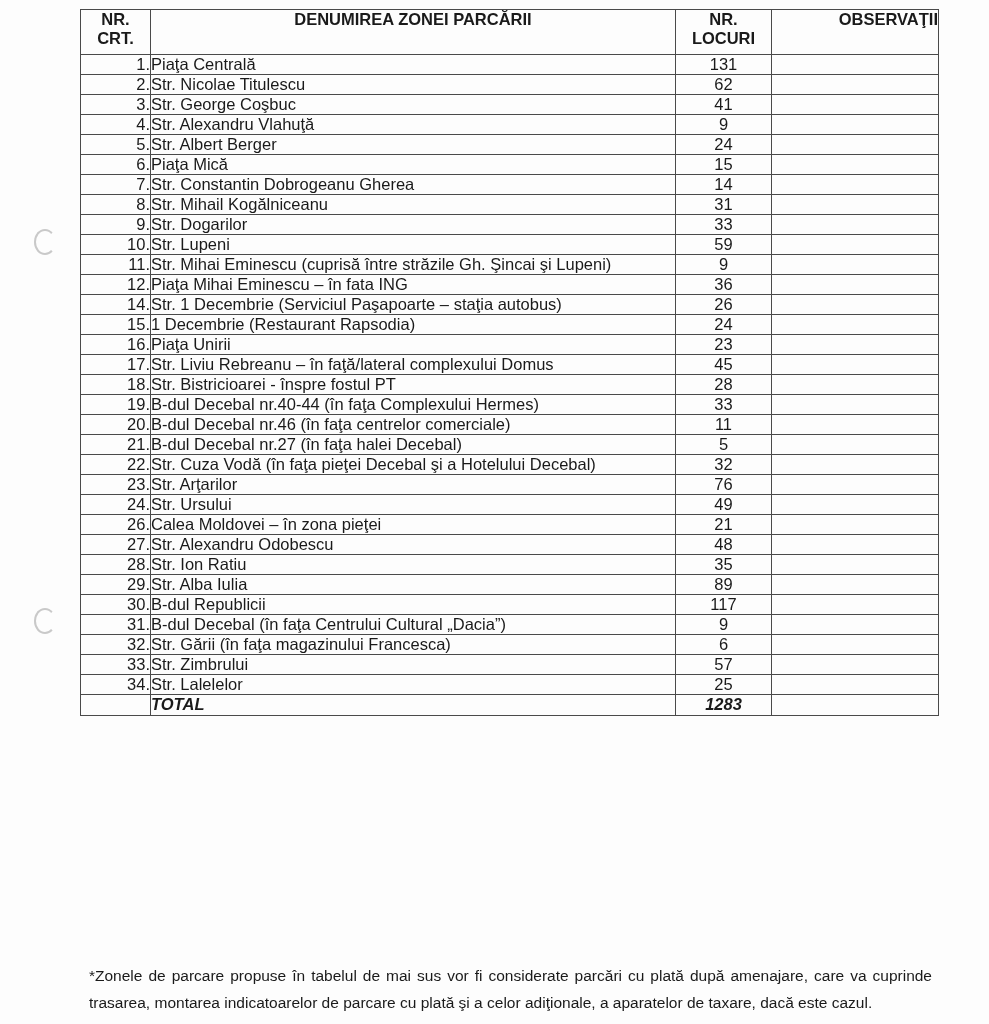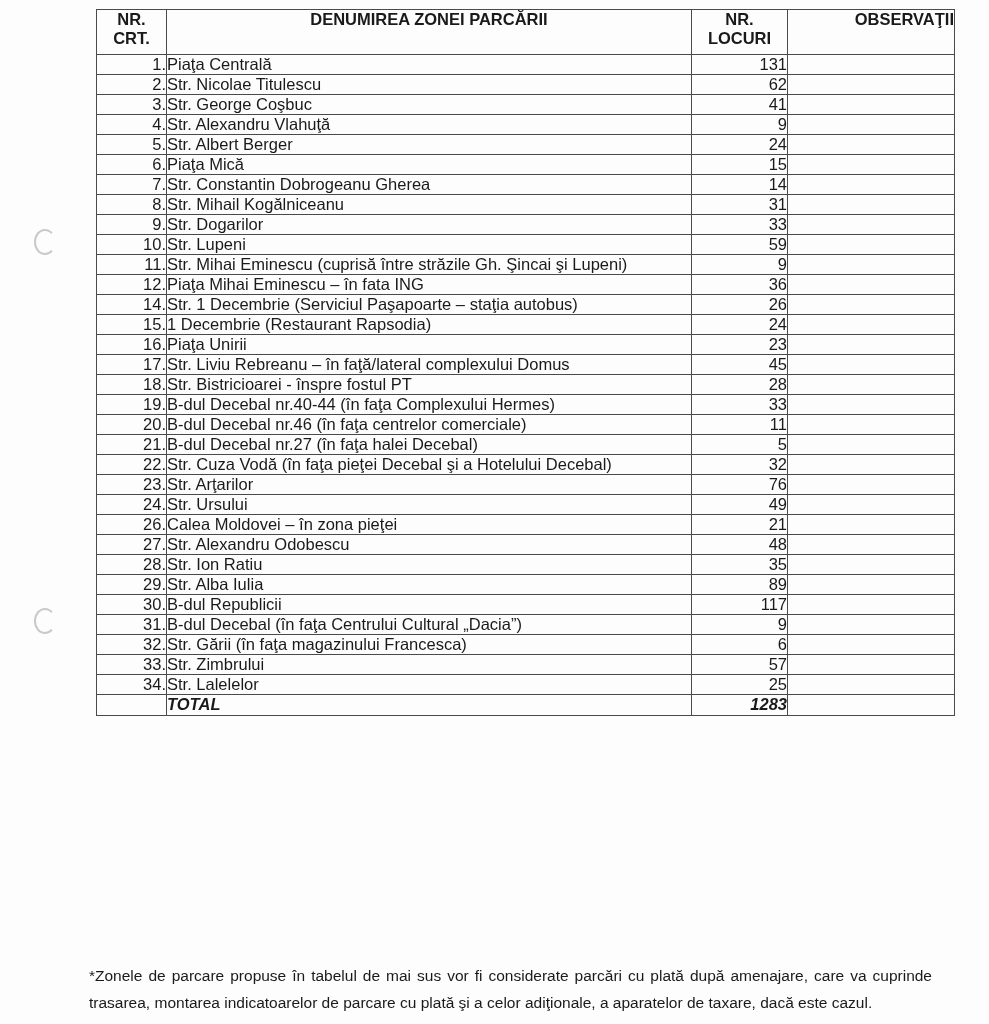--- a/index.html
+++ b/index.html
@@ -1,33 +1,33 @@
 <!DOCTYPE html>
 <html><head>
 <meta charset="utf-8">
 <style>
   html, body { margin:0; padding:0; background:#ffffff; }
   body { width:989px; height:1024px; position:relative; overflow:hidden;
          font-family:"Liberation Sans", sans-serif; color:#1a1a1a; }
   .page { position:absolute; left:0; top:0; width:989px; height:1024px; background:#fdfdfd; }
   .hole { position:absolute; left:34px; width:18px; height:22px; border:2px solid #c9c9c9;
           border-right-color:transparent; border-radius:50%; }
-  table.parking { position:absolute; left:96px; top:9px; border-collapse:collapse;
+  table.parking { position:absolute; left:80px; top:9px; border-collapse:collapse;
                   table-layout:fixed; width:858px; }
   table.parking td, table.parking th { border:1px solid #4a4a4a; padding:0; font-size:16.5px;
           line-height:19px; vertical-align:top; }
   col.c-nr { width:70px; } col.c-name { width:525px; } col.c-loc { width:96px; } col.c-obs { width:167px; }
   th { font-weight:bold; font-size:16.5px; }
   th.h-nr { text-align:center; height:44px; vertical-align:top; padding-top:1px; }
   th.h-name { text-align:center; vertical-align:top; padding-top:1px; }
   th.h-loc { text-align:center; vertical-align:bottom; padding-bottom:2px; }
   th.h-obs { text-align:right; vertical-align:top; padding-top:1px; }
   td.nr { text-align:right; padding-right:4px; }
   td.name { padding-left:6px; padding-right:8px; }
-  td.loc { text-align:right; padding-top:3px; }
+  td.loc { text-align:center; padding-top:3px; }
   tr.row td { height:19px; }
   tr.total td { font-weight:bold; height:20px;font-style:italic; }
   .footnote { position:absolute; left:89px; top:962px; width:843px; font-size:15.5px; line-height:27px;
               text-align:justify; color:#1a1a1a; }
 </style>
 </head>
 <body>
 
 <div class="page">
   <div class="hole" style="top:229px;"></div>

